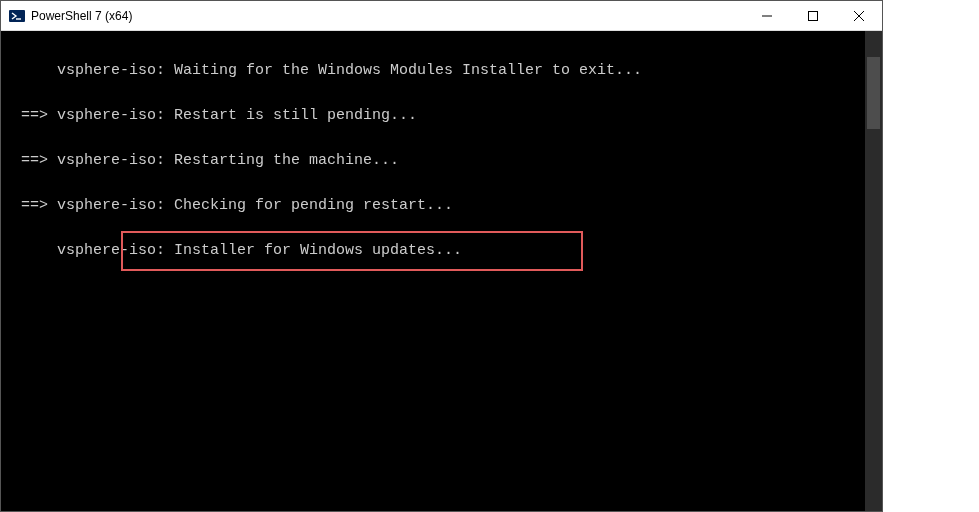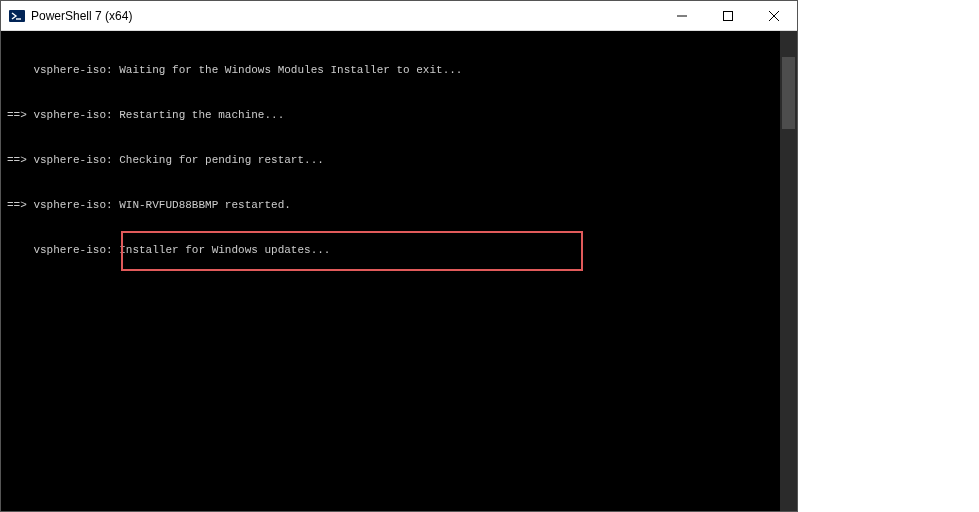--- a/index.html
+++ b/index.html
@@ -1,24 +1,24 @@
 <!DOCTYPE html>
 <html><head>
 <meta charset="utf-8">
 <style>
   * { margin: 0; padding: 0; box-sizing: border-box; }
   html, body { width: 979px; height: 512px; overflow: hidden; font-family: "Segoe UI", Tahoma, sans-serif; background: #fff; }
-  .window { width: 798px; height: 512px; border: 1px solid #555; display: flex; flex-direction: column; background: #000; }
+  .window { width: 883px; height: 512px; border: 1px solid #555; display: flex; flex-direction: column; background: #000; }
   .titlebar { height: 30px; background: #fff; display: flex; align-items: center; border-bottom: 1px solid #ddd; flex: 0 0 30px; }
   .titlebar .icon { width: 16px; height: 16px; margin: 0 6px 0 8px; display:flex; align-items:center; justify-content:center; }
   .titlebar .title { font-size: 12px; color: #000; flex: 0 0 auto; }
   .titlebar .spacer { flex: 1; }
   .winbtn { width: 46px; height: 30px; display: flex; align-items: center; justify-content: center; color: #000; }
   .winbtn svg { width: 10px; height: 10px; }
-  .terminal { flex: 1; background: #000; color: #ccc; font-family: Consolas, "Courier New", monospace; font-size: 11px; line-height: 15px; padding: 2px 0 2px 6px; white-space: pre; overflow: hidden; position: relative; }
+  .terminal { flex: 1; background: #000; color: #ccc; font-family: Consolas, "Courier New", monospace; font-size: 15px; line-height: 15px; padding: 2px 0 2px 20px; white-space: pre; overflow: hidden; position: relative; }
   .terminal .row { height: 15px; }
   .scrollbar { position: absolute; right: 0; top: 0; bottom: 0; width: 17px; background: #2b2b2b; }
   .scrollbar .thumb { position: absolute; left: 2px; right: 2px; top: 26px; height: 72px; background: #4d4d4d; }
   .highlight-box { position: absolute; border: 2px solid #e15a5a; pointer-events: none; }
 </style>
 </head>
 <body>
 
 <div class="window">
 
@@ -45,23 +45,23 @@
     <div class="winbtn">
       <svg viewBox="0 0 10 10">
           <line x1="0" y1="0" x2="10" y2="10" stroke="#000" stroke-width="1"></line>
           <line x1="10" y1="0" x2="0" y2="10" stroke="#000" stroke-width="1"></line>
         </svg>
     </div>
   </div>
 
   <div class="terminal">
     <div class="row">    vsphere-iso: Waiting for the Windows Modules Installer to exit...</div>
+    <div class="row">==&gt; vsphere-iso: Restart is still pending...</div>
     <div class="row">==&gt; vsphere-iso: Restarting the machine...</div>
     <div class="row">==&gt; vsphere-iso: Checking for pending restart...</div>
-    <div class="row">==&gt; vsphere-iso: WIN-RVFUD88BBMP restarted.</div>
     <div class="row">    vsphere-iso: Installer for Windows updates...</div>
     
     
     
     
     
     
     
     
     

